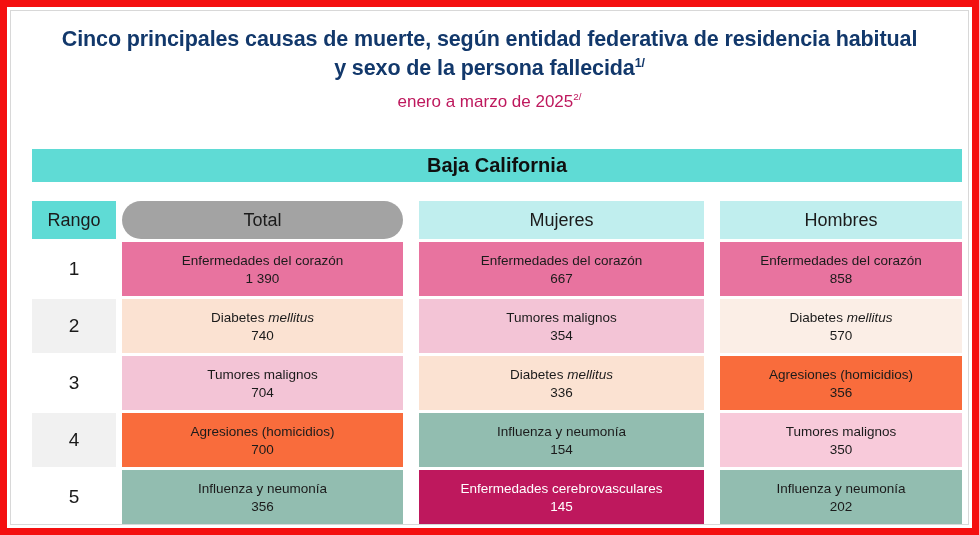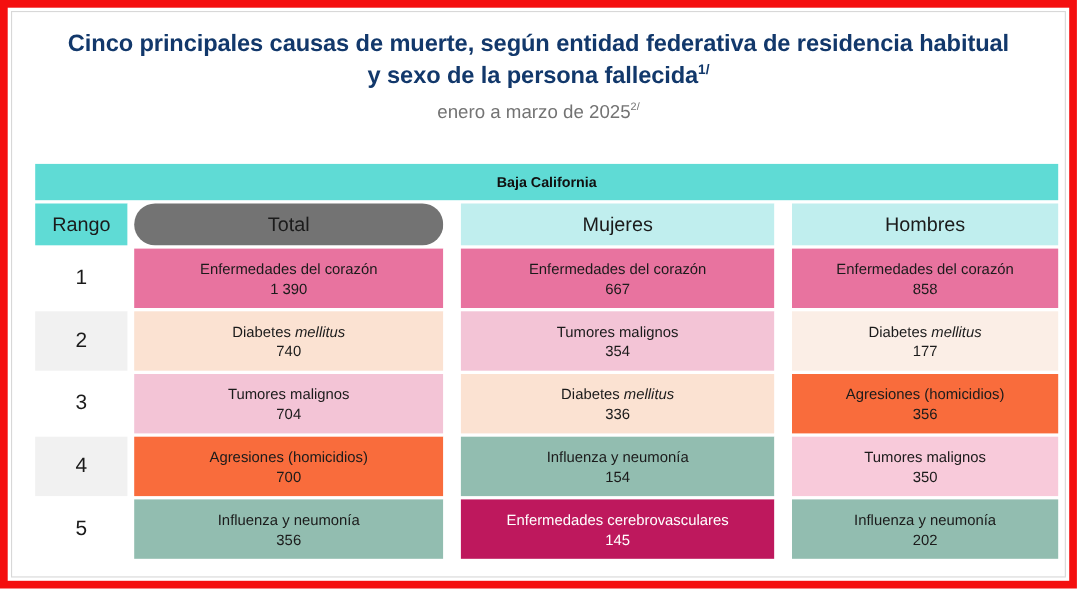--- a/index.html
+++ b/index.html
@@ -39,21 +39,21 @@
   }
   .title-line {
     color: #12386b;
     font-weight: bold;
     font-size: 21.5px;
     line-height: 29px;
     letter-spacing: -0.1px;
     white-space: nowrap;
   }
   #subtitle {
-    color: #737373;
+    color: #be185d;
     font-size: 17px;
     line-height: 30px;
     margin-top: 4px;
     white-space: nowrap;
   }
   sup {
     font-size: 0.58em;
     vertical-align: super;
     line-height: 0;
   }
@@ -62,44 +62,45 @@
   #table-wrap {
     position: absolute;
     left: 21px;
     top: 138px;
     width: 930px;
   }
   #state-band {
     background: #5fdbd5;
     color: #101010;
     font-weight: bold;
-    font-size: 13px;
+    font-size: 20px;
     text-align: center;
     height: 33px;
     line-height: 33px;
     margin-bottom: 3px;
   }
 
   .grid {
     display: grid;
     grid-template-columns: 84px 6px 281px 16px 285px 16px 242px;
     grid-auto-rows: auto;
   }
   .gap { background: #ffffff; }
 
   .hdr {
     height: 38px;
     line-height: 38px;
     text-align: center;
     font-size: 18px;
     color: #1b1b1b;
     margin-bottom: 3px;
+    margin-top: 16px;
   }
   .hdr-rango  { background: #5fdbd5; }
-  .hdr-total  { background: #737373; border-radius: 19px; }
+  .hdr-total  { background: #a3a3a3; border-radius: 19px; }
   .hdr-light  { background: #c0eeee; }
 
   .rank {
     text-align: center;
     font-size: 19px;
     color: #1a1a1a;
     display: flex;
     align-items: center;
     justify-content: center;
     margin-bottom: 3px;
@@ -177,21 +178,21 @@
             <div class="value">740</div>
           </div>
           <div class="gap"></div>
           <div class="cell r2" style="background: rgb(243, 196, 214); color: rgb(27, 27, 27);">
             <div class="cause">Tumores malignos</div>
             <div class="value">354</div>
           </div>
           <div class="gap"></div>
           <div class="cell r2" style="background: rgb(251, 238, 230); color: rgb(27, 27, 27);">
             <div class="cause">Diabetes <em>mellitus</em></div>
-            <div class="value">177</div>
+            <div class="value">570</div>
           </div>
           <div class="rank r3 rank-odd">3</div>
           <div class="gap"></div>
           <div class="cell r3" style="background: rgb(243, 196, 214); color: rgb(27, 27, 27);">
             <div class="cause">Tumores malignos</div>
             <div class="value">704</div>
           </div>
           <div class="gap"></div>
           <div class="cell r3" style="background: rgb(251, 226, 210); color: rgb(27, 27, 27);">
             <div class="cause">Diabetes <em>mellitus</em></div>

